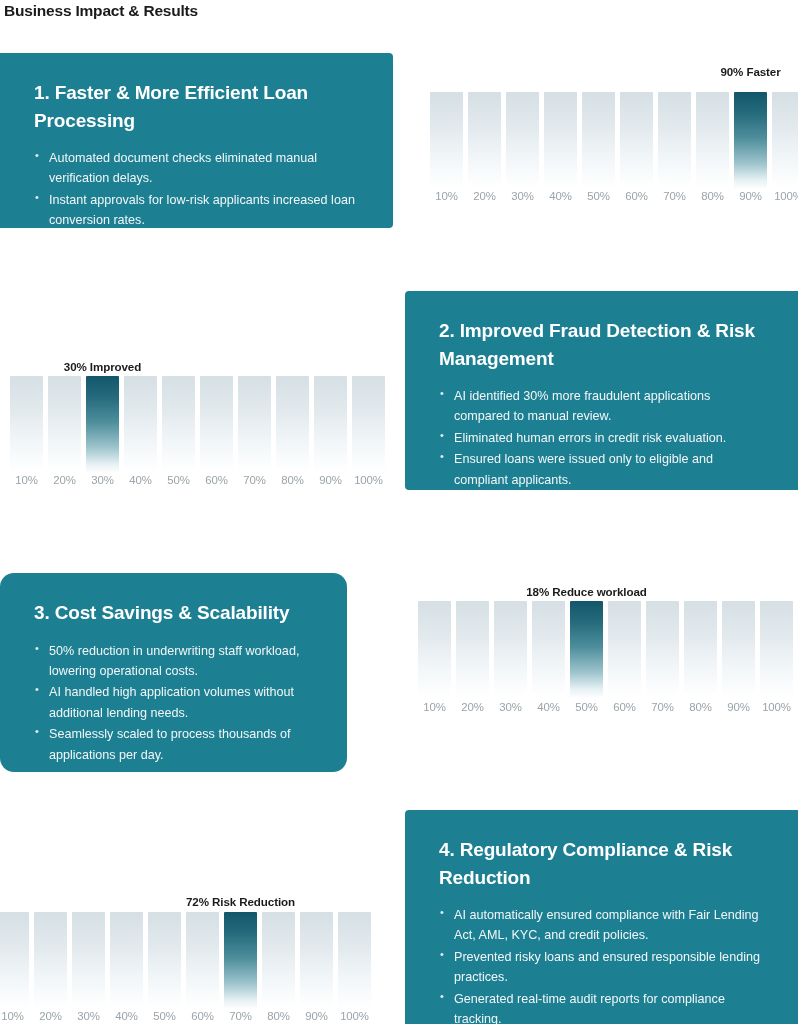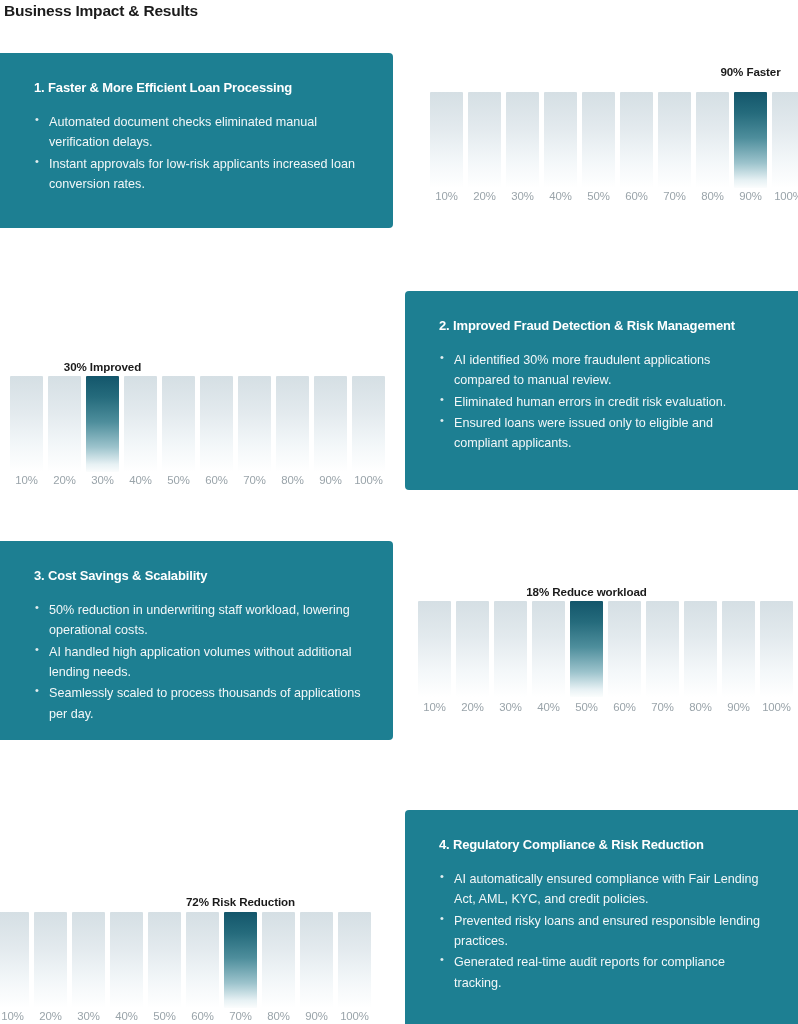--- a/index.html
+++ b/index.html
@@ -27,21 +27,21 @@
   .panel {
     position: absolute;
     background: #1d7f92;
     color: #ffffff;
     padding: 26px 30px 24px 34px;
   }
   .panel.left  { left: 0px;   width: 393px; border-radius: 0 4px 4px 0; }
   .panel.right { left: 405px; width: 393px; border-radius: 4px 0 0 4px; }
 
   .panel-heading {
-    font-size: 13px;
+    font-size: 19px;
     font-weight: bold;
     line-height: 1.45;
     letter-spacing: -0.15px;
     color: #ffffff;
     margin-bottom: 14px;
   }
   .panel-heading .num { display: inline; }
 
   .panel-list { list-style: none; }
   .panel-list li {
@@ -107,21 +107,21 @@
         </ul>
       </div>
       <div class="panel right" style="left: 405px; top: 291px; width: 393px; height: 199px;">
         <div class="panel-heading"><span class="num">2.</span><span> Improved Fraud Detection &amp; Risk Management</span></div>
         <ul class="panel-list">
           <li>AI identified 30% more fraudulent applications compared to manual review.</li>
           <li>Eliminated human errors in credit risk evaluation.</li>
           <li>Ensured loans were issued only to eligible and compliant applicants.</li>
         </ul>
       </div>
-      <div class="panel left" style="left: 0px; top: 541px; width: 393px; height: 199px;">
+      <div class="panel left" style="left: 0px; top: 573px; width: 347px; height: 199px; border-radius: 14px;">
         <div class="panel-heading"><span class="num">3.</span><span> Cost Savings &amp; Scalability</span></div>
         <ul class="panel-list">
           <li>50% reduction in underwriting staff workload, lowering operational costs.</li>
           <li>AI handled high application volumes without additional lending needs.</li>
           <li>Seamlessly scaled to process thousands of applications per day.</li>
         </ul>
       </div>
       <div class="panel right" style="left: 405px; top: 810px; width: 393px; height: 255px;">
         <div class="panel-heading"><span class="num">4.</span><span> Regulatory Compliance &amp; Risk Reduction</span></div>
         <ul class="panel-list">

